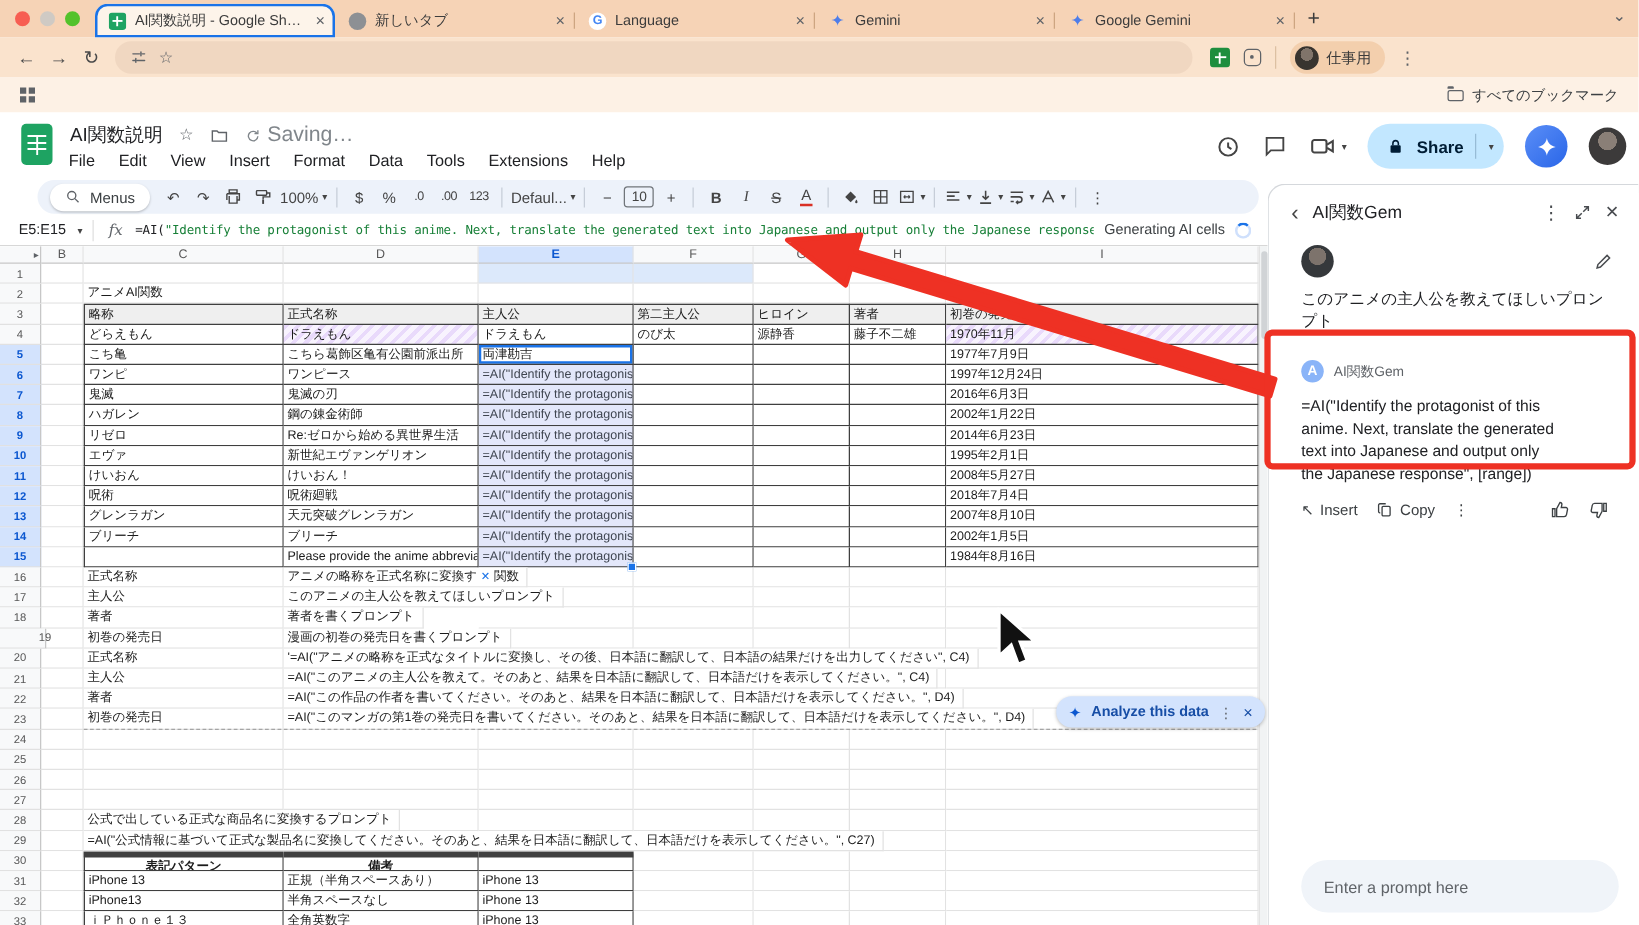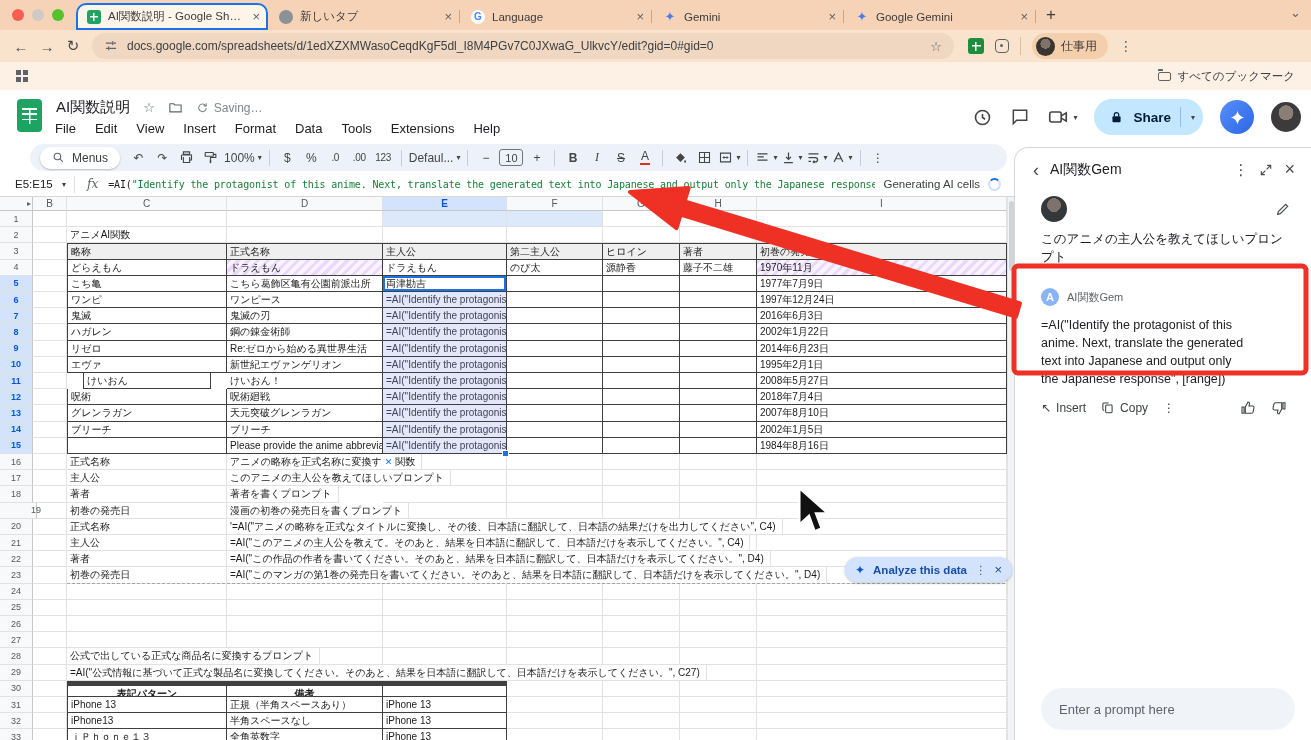--- a/index.html
+++ b/index.html
@@ -53,21 +53,21 @@
 
   
   .appheader{position:absolute;top:90px;left:0;right:0;height:53px;background:#fff}
   .logo{position:absolute;left:17px;top:9px;width:25px;height:33px;background:#1ea362;border-radius:4px}
   .logo::after{content:'';position:absolute;left:5px;right:5px;top:9px;bottom:8px;
      background-image:repeating-linear-gradient(to bottom,#fff 0 1.5px,rgba(0,0,0,0) 1.5px 5.4px),linear-gradient(#fff,#fff);
      background-size:100% 100%,1.5px 100%;background-position:0 0,center 0;background-repeat:repeat,no-repeat}
   .title-row{position:absolute;left:56px;top:8px;display:flex;align-items:center;gap:13px}
   .doc-title{font-size:15px;color:#202124}
   .t-ic{color:#5f6368;font-size:13px;display:flex;align-items:center}
-  .saving{display:flex;align-items:center;gap:5px;font-size:12px;color:#80868b}
+  .saving{display:flex;align-items:center;gap:5px;font-size:17px;color:#80868b}
   .menu-bar{position:absolute;left:55px;top:31px;display:flex;gap:19px;font-size:13px;color:#202124}
   .menu-item{cursor:default}
   .hdr-right{position:absolute;right:10px;top:9px;display:flex;align-items:center;gap:17px;height:36px}
   .hic{display:flex;align-items:center;gap:3px;color:#444}
   .share{height:36px;border-radius:18px;background:#c2e7ff;display:flex;align-items:center;gap:9px;padding:0 8px 0 15px;color:#001d35}
   .share-label{font-size:13.5px;font-weight:600}
   .share-div{width:1px;height:20px;background:#97bcd6}
   .gem-btn{width:34px;height:34px;border-radius:50%;background:linear-gradient(135deg,#5a8ef7,#2a66e8);display:flex;align-items:center;justify-content:center}
   .avatar{width:30px;height:30px;border-radius:50%;background:radial-gradient(circle at 50% 36%,#8a7f77 0 30%,#3c3a3a 31%)}
 
@@ -201,21 +201,20 @@
   </div>
 
   <div class="navrow" data-interactable="false">
     <span class="nav-ic" data-interactable="true">←</span>
     <span class="nav-ic" data-interactable="true">→</span>
     <span class="nav-ic" data-interactable="true">↻</span>
     <div class="urlpill" data-interactable="true">
       <svg class="ic" width="14" height="14" viewBox="0 0 24 24" data-interactable="true">
           <path d="M4 7h9M17 7h3M15 4.5v5M4 16h3M10 16h10M8 13.5v5" stroke="#5f6368" stroke-width="2" fill="none" stroke-linecap="round"></path>
         </svg>
-      <span class="url" data-interactable="false">docs.google.com/spreadsheets/d/1edXZXMWasoCeqdKgF5dl_I8M4PGv7C0JXwaG_UlkvcY/edit?gid=0#gid=0</span>
       <span data-interactable="true" style="color:#5f6368;font-size:13px">☆</span>
     </div>
     <div class="nav-right" data-interactable="false">
       <span class="ext-green" data-interactable="true"></span>
       <span class="ext2" data-interactable="true"></span>
       <span class="navdiv" data-interactable="false"></span>
       <div class="chip" data-interactable="true">
         <span class="chip-av" data-interactable="false"></span>
         <span data-interactable="false">仕事用</span>
       </div>
@@ -512,21 +511,21 @@
         <div class="g-cell" data-interactable="true" style="left: 33px; top: 159.8px; width: 34px;"></div>
         <div class="g-cell tb lb" data-interactable="true" style="left: 67px; top: 159.8px; width: 160px;">エヴァ</div>
         <div class="g-cell tb" data-interactable="true" style="left: 227px; top: 159.8px; width: 156px;">新世紀エヴァンゲリオン</div>
         <div class="g-cell tb ai" data-interactable="true" style="left: 383px; top: 159.8px; width: 124px;">=AI("Identify the protagonis</div>
         <div class="g-cell tb" data-interactable="true" style="left: 507px; top: 159.8px; width: 96px;"></div>
         <div class="g-cell tb" data-interactable="true" style="left: 603px; top: 159.8px; width: 77px;"></div>
         <div class="g-cell tb" data-interactable="true" style="left: 680px; top: 159.8px; width: 77px;"></div>
         <div class="g-cell tb" data-interactable="true" style="left: 757px; top: 159.8px; width: 250px;">1995年2月1日</div>
         <div class="g-num sel" data-interactable="true" style="top: 176px;">11</div>
         <div class="g-cell" data-interactable="true" style="left: 33px; top: 176px; width: 34px;"></div>
-        <div class="g-cell tb lb" data-interactable="true" style="left: 83px; top: 176px; width: 128px;">けいおん</div>
+        <div class="g-cell tb lb" data-interactable="true" style="left: 67px; top: 176px; width: 160px;">けいおん</div>
         <div class="g-cell tb" data-interactable="true" style="left: 227px; top: 176px; width: 156px; font-family: Liberation Serif, serif;">けいおん！</div>
         <div class="g-cell tb ai" data-interactable="true" style="left: 383px; top: 176px; width: 124px;">=AI("Identify the protagonis</div>
         <div class="g-cell tb" data-interactable="true" style="left: 507px; top: 176px; width: 96px;"></div>
         <div class="g-cell tb" data-interactable="true" style="left: 603px; top: 176px; width: 77px;"></div>
         <div class="g-cell tb" data-interactable="true" style="left: 680px; top: 176px; width: 77px;"></div>
         <div class="g-cell tb" data-interactable="true" style="left: 757px; top: 176px; width: 250px;">2008年5月27日</div>
         <div class="g-num sel" data-interactable="true" style="top: 192.2px;">12</div>
         <div class="g-cell" data-interactable="true" style="left: 33px; top: 192.2px; width: 34px;"></div>
         <div class="g-cell tb lb" data-interactable="true" style="left: 67px; top: 192.2px; width: 160px;">呪術</div>
         <div class="g-cell tb" data-interactable="true" style="left: 227px; top: 192.2px; width: 156px;">呪術廻戦</div>

